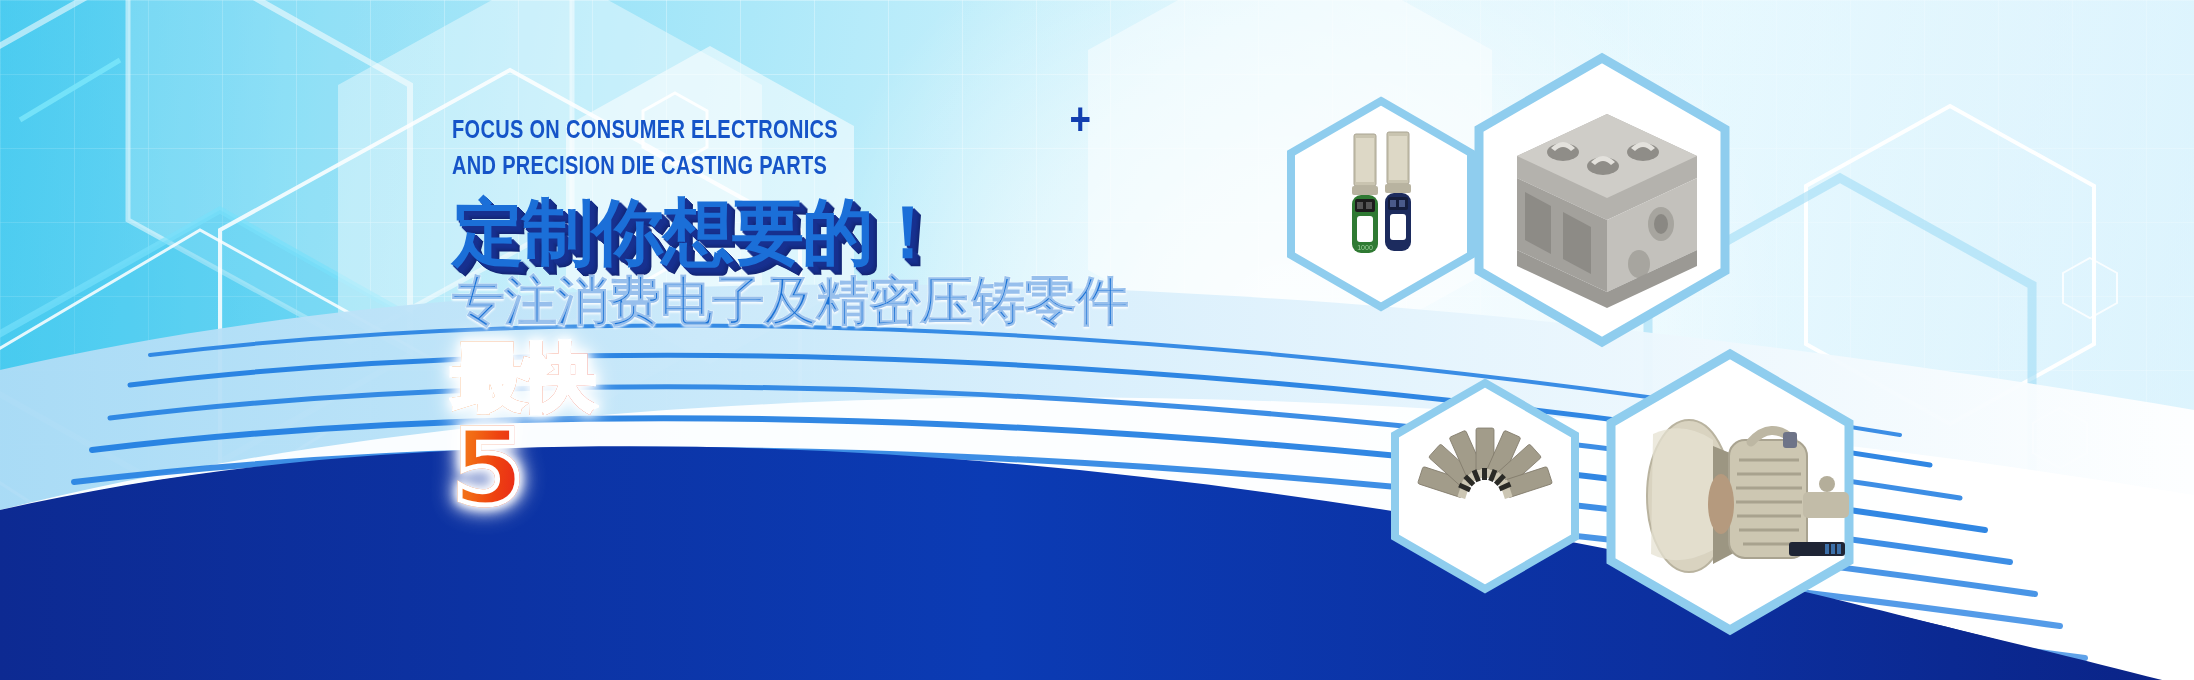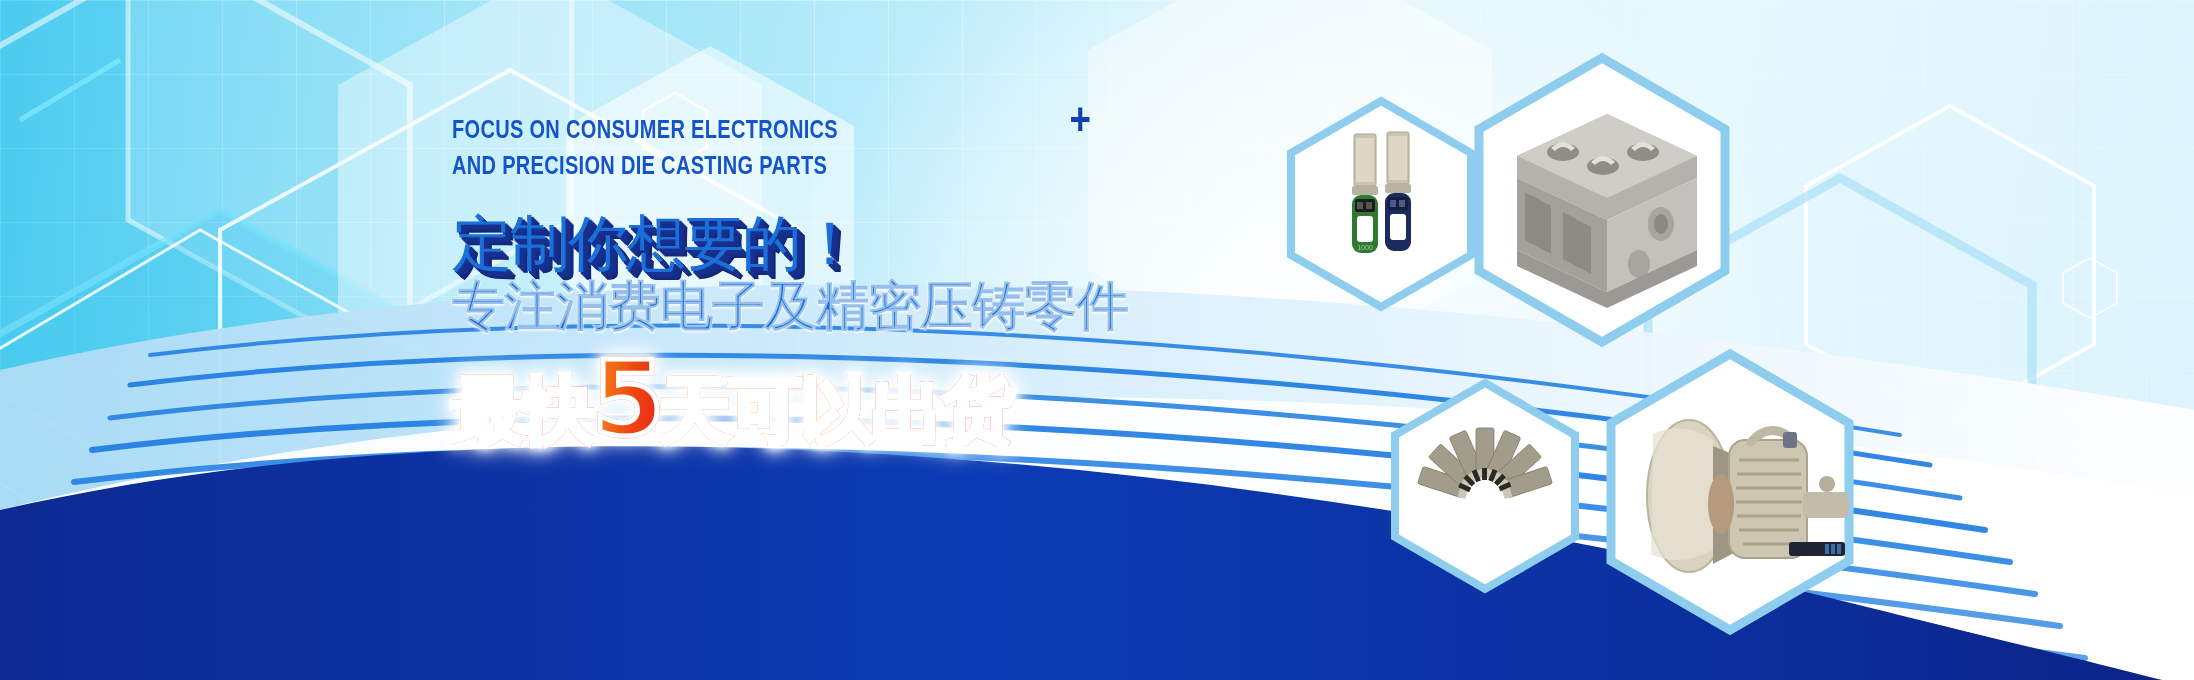--- a/index.html
+++ b/index.html
@@ -57,24 +57,24 @@
   }
   .eyebrow .ln{display:block;}
   .plus{
     position:absolute;
     left:772px;top:-16px;
     font-size:46px;line-height:1;font-weight:bold;
     color:#123fb0;
   }
 
   .headline{
-    margin-top:30px;
+    margin-top:13px;
     font-family:"DejaVu Sans","Liberation Sans",sans-serif;
-    font-weight:normal;
-    font-size:60px;
+    font-weight:bold;
+    font-size:72px;
     line-height:1.02;
     letter-spacing:-2px;
     color:#1b6fd8;
     white-space:nowrap;
     text-shadow:
       3px 3px 0 #17308f, 4px 4px 0 #17308f, 5px 5px 0 #162e89,
       6px 6px 0 #152c85, 7px 7px 0 #14297d, 8px 8px 0 #132676,
       2px 2px 0 #17308f;
   }
 
@@ -96,20 +96,21 @@
     font-family:"DejaVu Sans","Liberation Sans",sans-serif;
     font-weight:bold;
     font-size:72px;
     line-height:1.02;
     letter-spacing:-1px;
     white-space:nowrap;
     display:flex;align-items:baseline;
     filter:drop-shadow(0 0 4px rgba(255,255,255,.95))
            drop-shadow(0 0 7px rgba(255,255,255,.9))
            drop-shadow(0 0 10px rgba(255,255,255,.7));
+    flex-direction:column;
   }
   .promo span{
     background:linear-gradient(95deg,#f58220 0%,#f26a14 30%,#ee4310 62%,#e8261a 100%);
     -webkit-background-clip:text;background-clip:text;color:transparent;
     -webkit-text-stroke:5px #fff;
     paint-order:stroke fill;
   }
   .promo .big{font-size:104px;letter-spacing:-4px;margin:0 -2px;}
 
   
@@ -245,21 +246,20 @@
       <span class="plus">+</span>
     </div>
 
     <div class="headline">定制你想要的！</div>
 
     <div class="subhead">专注消费电子及精密压铸零件</div>
 
     <div class="promo">
       <span>最快</span>
       <span class="big">5</span>
-      <span>天可以出货</span>
     </div>
 
   </div>
 
   <div class="prodhex" style="left:1286px;top:96px;">
     <svg width="190" height="216" viewBox="0 0 190 216">
       <polygon points="95,5 185,57 185,159 95,211 5,159 5,57" fill="#ffffff" stroke="#8fcdee" stroke-width="8"></polygon>
 
       <g>
         <rect x="68" y="38" width="22" height="52" rx="2" fill="#c9c4b0" stroke="#a9a492" stroke-width="1"></rect>

